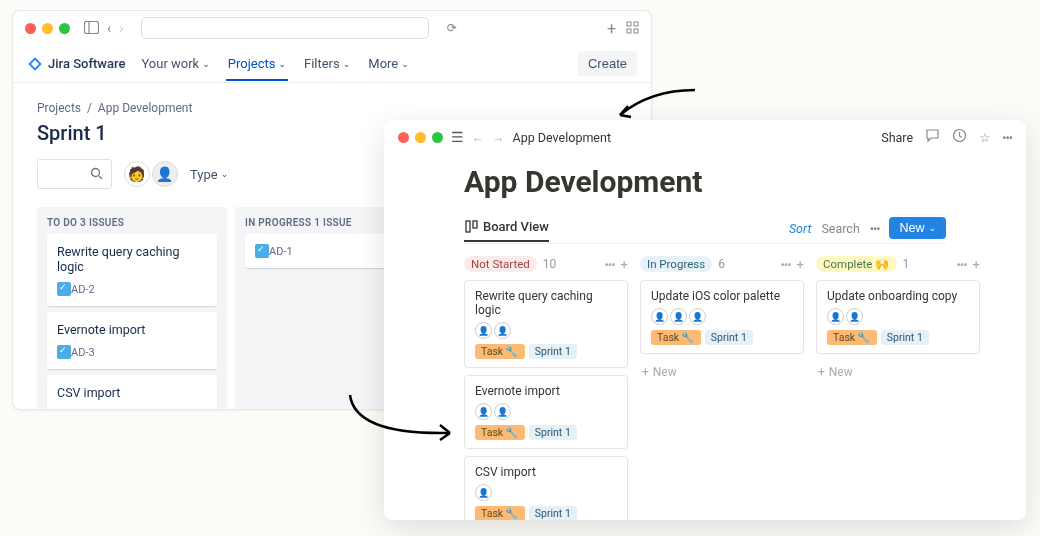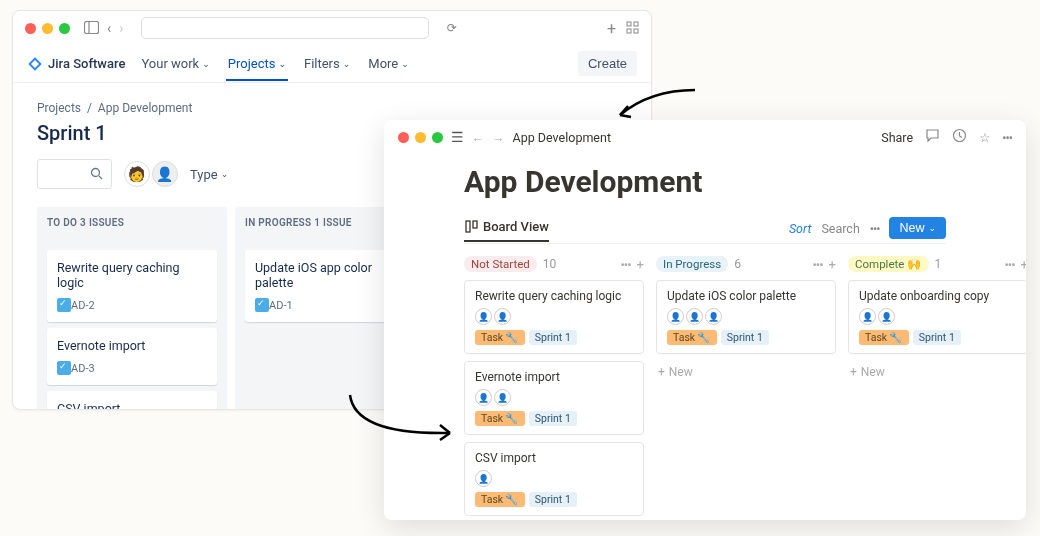--- a/index.html
+++ b/index.html
@@ -132,21 +132,21 @@
       width: 190px;
       background: #f4f5f7;
       border-radius: 3px;
       padding: 10px;
     }
     .jira-col-header {
       font-size: 10px;
       font-weight: 600;
       color: #5e6c84;
       letter-spacing: 0.3px;
-      margin-bottom: 22px;
+      margin-bottom: 6px;
     }
     .jira-card {
       background: #fff;
       border-radius: 3px;
       box-shadow: 0 1px 1px rgba(9,30,66,0.15);
       padding: 10px;
       margin-bottom: 6px;
       font-size: 12.5px;
       color: #172b4d;
     }
@@ -255,21 +255,21 @@
       padding: 4px 10px;
       border-radius: 4px;
       font-size: 12.5px;
       display: flex;
       gap: 4px;
       align-items: center;
       cursor: pointer;
     }
     
     .notion-cols { display: flex; gap: 12px; margin: 0 -80px 0 0; }
-    .notion-col { width: 180px; flex-shrink: 0; }
+    .notion-col { width: 164px; flex-shrink: 0; }
     .notion-col-head {
       display: flex;
       align-items: center;
       gap: 6px;
       font-size: 12px;
       margin-bottom: 8px;
     }
     .status-pill {
       padding: 1px 7px;
       border-radius: 10px;
@@ -442,21 +442,20 @@
         <span class="jira-key">AD-3</span>
       </div>
           </div>
           <div class="jira-card">
       <div class="jira-card-title">CSV import</div>
       </div>
         </div>
         <div class="jira-col">
           <div class="jira-col-header">IN PROGRESS 1 ISSUE</div>
           <div class="jira-card">
-      <div class="jira-card-title">Update iOS app color palette</div>
       <div class="jira-card-meta">
         <span class="task-icon"></span>
         <span class="jira-key">AD-1</span>
       </div>
           </div>
         </div>
       </div>
   </div>
 </div>
 

